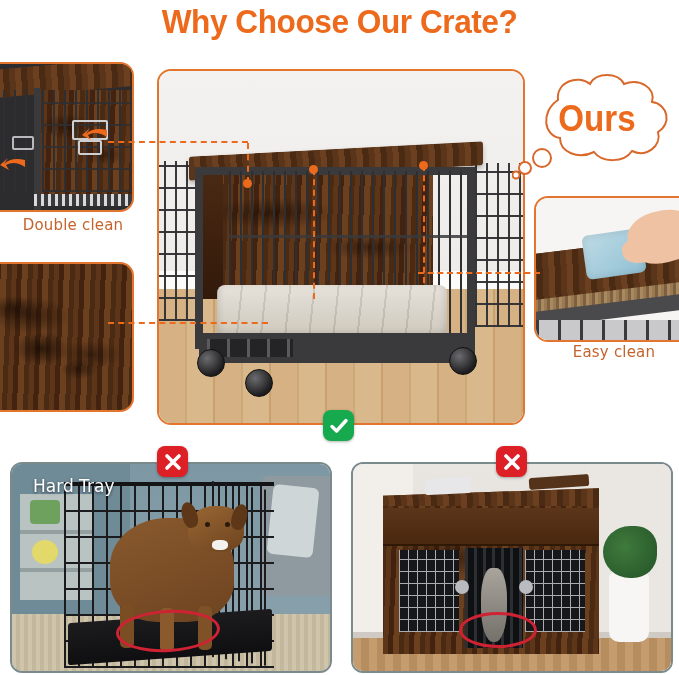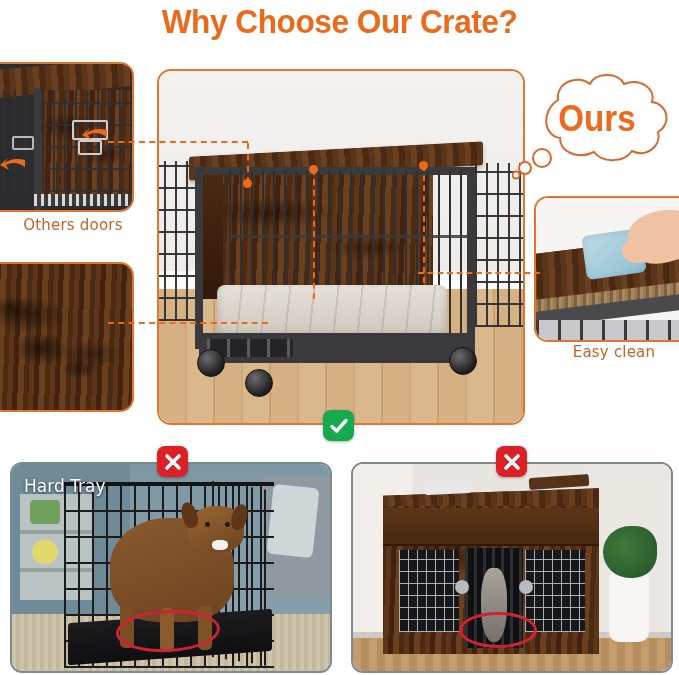--- a/index.html
+++ b/index.html
@@ -129,21 +129,21 @@
 
     <svg style="position:absolute;left:96px;top:62px;" width="26" height="16" viewBox="0 0 26 16">
       <path d="M25 4 C16 2 9 3 4 8 L8 2 L0 9 L9 14 L6 9 C11 6 18 6 25 11 Z" fill="#ED6A1C"></path>
     </svg>
     <svg style="position:absolute;left:14px;top:92px;" width="26" height="16" viewBox="0 0 26 16">
       <path d="M25 4 C16 2 9 3 4 8 L8 2 L0 9 L9 14 L6 9 C11 6 18 6 25 11 Z" fill="#ED6A1C"></path>
     </svg>
     <div style="position:absolute;left:48px;right:0;bottom:4px;height:12px;
          background:repeating-linear-gradient(90deg,#d9d9dc 0 3px,#3a3a3c 3px 7px);"></div>
   </div>
-  <div class="cap" style="left:0;top:216px;width:146px;">Others doors</div>
+  <div class="cap" style="left:0;top:216px;width:146px;">Double clean</div>
 
   <div class="panel orange wood" style="left:-16px;top:262px;width:146px;height:146px;">
     <div style="position:absolute;inset:0;
       background:
         radial-gradient(ellipse 26% 16% at 38% 58%, rgba(10,4,0,.65), transparent 72%),
         radial-gradient(ellipse 18% 10% at 64% 72%, rgba(10,4,0,.5), transparent 72%),
         radial-gradient(ellipse 22% 12% at 18% 30%, rgba(10,4,0,.45), transparent 72%);"></div>
   </div>
 
   <div class="panel orange" style="left:534px;top:196px;width:160px;height:142px;">
@@ -271,21 +271,21 @@
          background:#5d3718;transform:rotate(14deg);"></div>
     <div style="position:absolute;left:193px;top:58px;width:5px;height:5px;border-radius:50%;background:#2a1a0c;"></div>
     <div style="position:absolute;left:213px;top:58px;width:5px;height:5px;border-radius:50%;background:#2a1a0c;"></div>
     <div style="position:absolute;left:200px;top:76px;width:16px;height:10px;border-radius:40%;background:#f4f2ef;"></div>
     <div style="position:absolute;left:108px;top:140px;width:14px;height:44px;border-radius:5px;background:#7a4d23;"></div>
     <div style="position:absolute;left:148px;top:144px;width:14px;height:44px;border-radius:5px;background:#8a5a2c;"></div>
     <div style="position:absolute;left:186px;top:142px;width:14px;height:44px;border-radius:5px;background:#7f5126;"></div>
 
     <div class="ellipse" style="left:104px;top:146px;width:98px;height:36px;transform:rotate(-3deg);"></div>
 
-    <div class="plabel" style="left:12px;top:12px;text-align:center;">Hard Tray</div>
+    <div class="plabel" style="left:21px;top:12px;text-align:center;">Hard Tray</div>
   </div>
   <div class="badge red" style="left:157px;top:446px;">
     <svg width="22" height="22" viewBox="0 0 22 22">
       <path d="M5 5 L17 17 M17 5 L5 17" fill="none" stroke="#fff" stroke-width="3.6" stroke-linecap="round"></path>
     </svg>
   </div>
 
   <div class="panel gray" style="left:351px;top:462px;width:318px;height:207px;">
     <div style="position:absolute;inset:0;background:linear-gradient(#e9e6e2,#dedad5);"></div>
     <div style="position:absolute;left:0;top:0;width:60px;height:190px;background:#f2efeb;"></div>

